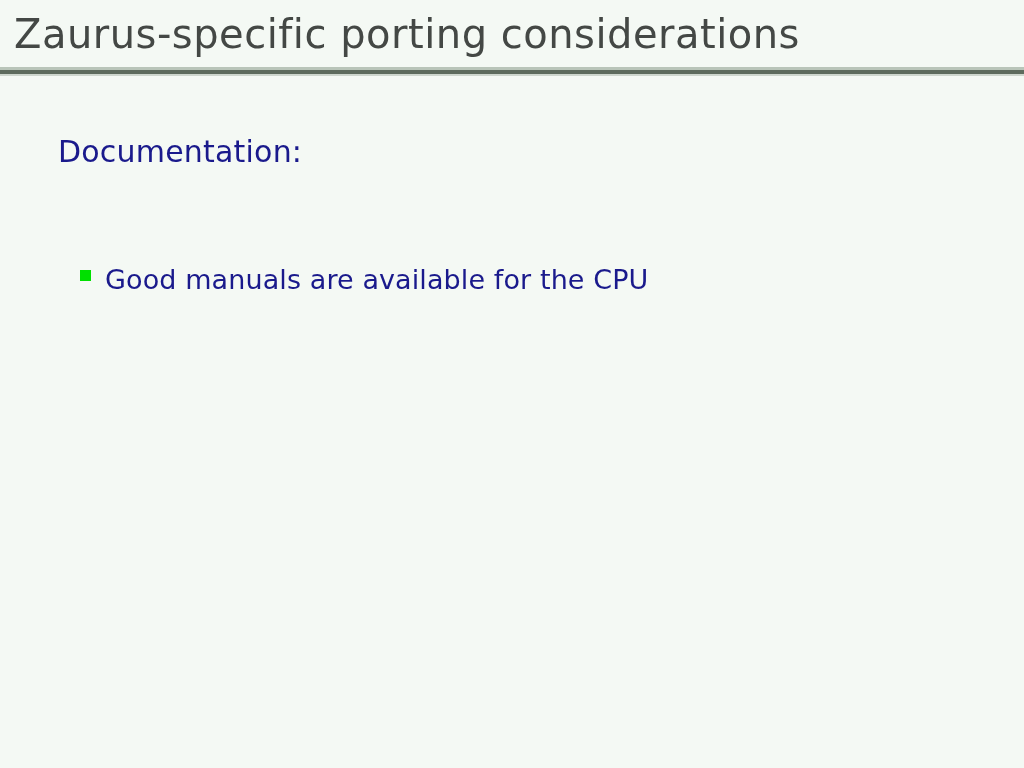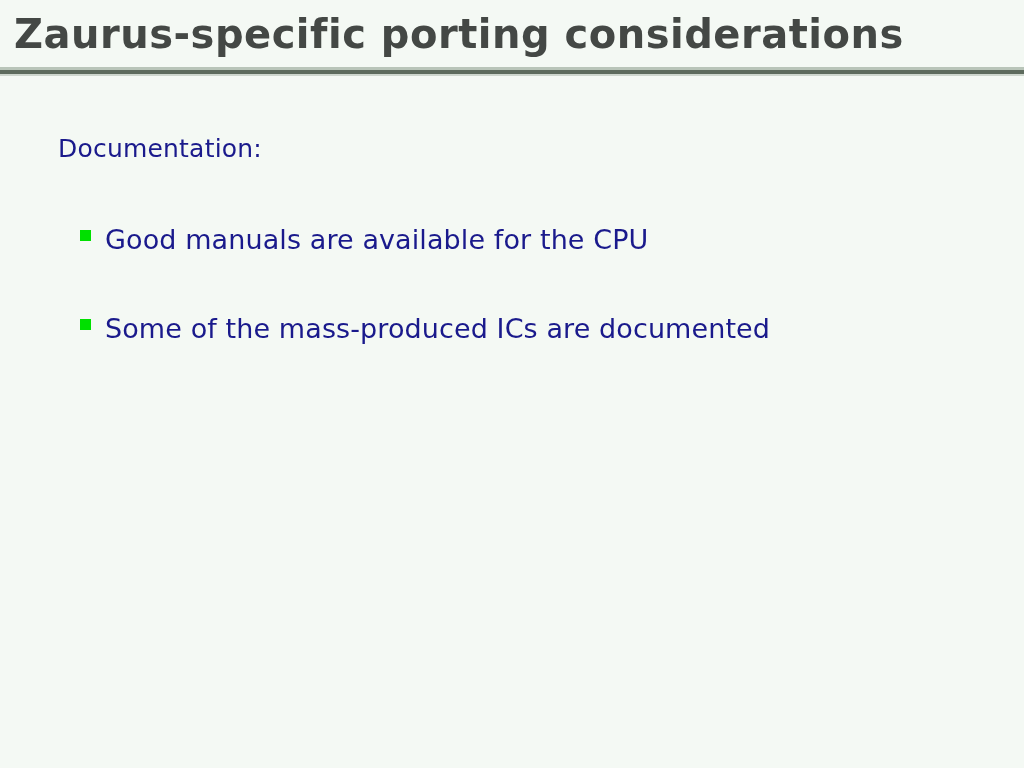--- a/index.html
+++ b/index.html
@@ -32,21 +32,21 @@
     width: 1024px;
     height: 78px;
   }
 
   .slide-title {
     position: absolute;
     left: 14px;
     top: 8px;
     font-family: "DejaVu Sans", sans-serif;
     font-size: 40px;
-    font-weight: bold;
+    font-weight: normal;
     letter-spacing: 0.5px;
     color: #444845;
     white-space: nowrap;
     line-height: 52px;
     text-align: center;
   }
 
   .title-rule {
     position: absolute;
     left: 0;
@@ -86,21 +86,21 @@
     top: 78px;
     width: 1024px;
     height: 690px;
   }
 
   .lead-line {
     position: absolute;
     left: 58px;
     top: 56px;
     font-family: "DejaVu Sans", sans-serif;
-    font-size: 25px;
+    font-size: 30px;
     font-weight: normal;
     color: #1a1a8c;
     letter-spacing: 0.2px;
     white-space: nowrap;
   }
 
   .bullet-list {
     position: absolute;
     left: 0;
     top: 140px;
@@ -131,20 +131,21 @@
   .bullet-text {
     display: block;
     font-family: "DejaVu Sans", sans-serif;
     font-size: 27px;
     font-weight: normal;
     color: #1a1a8c;
     line-height: 43px;
     letter-spacing: 0.1px;
     white-space: pre-line;
     max-width: 840px;
+    margin-top: 40px;
   }
 </style>
 </head>
 <body>
 
 <div class="slide">
 
   <div class="title-block">
     <div class="slide-title">Zaurus-specific porting considerations</div>
     <div class="title-rule">
@@ -158,23 +159,19 @@
 
     <div class="lead-line">Documentation:</div>
 
     <div class="bullet-list">
 
       <div class="bullet-item">
         <span class="bullet-marker"></span>
         <span class="bullet-text">Good manuals are available for the CPU</span>
       </div>
 
-      <div class="bullet-item">
-        <span class="bullet-marker"></span>
-        <span class="bullet-text">Some of the mass-produced ICs are documented</span>
-      </div>
 
 
 
     </div>
   </div>
 
 </div>
 
 </body></html>

